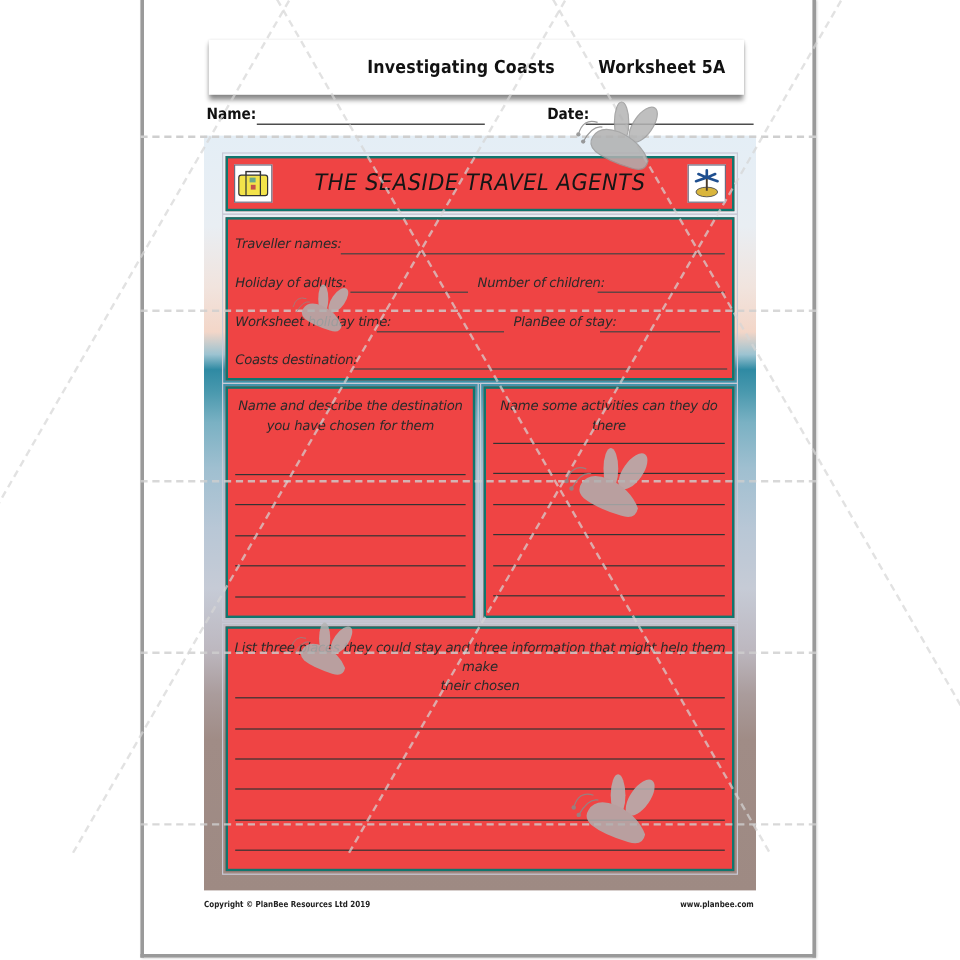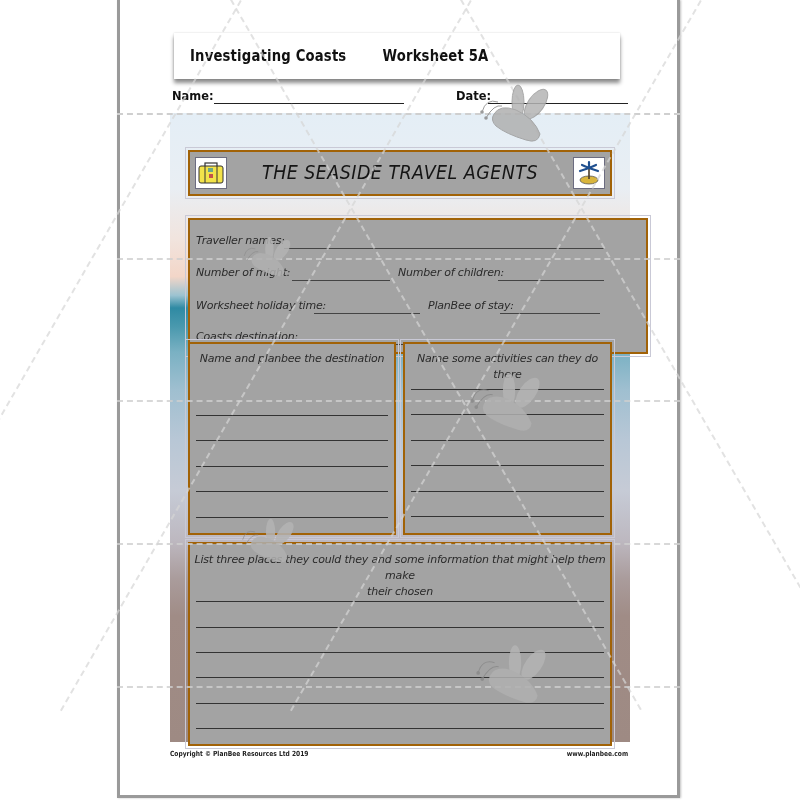--- a/index.html
+++ b/index.html
@@ -16,21 +16,21 @@
   }
   
   .wm { position: absolute; pointer-events: none; }
   .wm-h { height: 0; border-top: 2px dashed #cfcfcf; }
   .wm-d { width: 0; border-left: 2px dashed #d6d6d6; transform-origin: top left; }
 
   .title-bar {
     position: absolute; left: 174px; top: 33px; width: 446px; height: 46px;
     background: #fff;
     box-shadow: 0 4px 4px rgba(0,0,0,0.45), 0 0 2px rgba(0,0,0,0.15);
-    display: flex; align-items: center; justify-content: flex-start;
+    display: flex; align-items: center; justify-content: flex-end;
     padding: 0 16px; box-sizing: border-box;
   }
   .title-text {
     font-family: "DejaVu Sans", sans-serif; font-weight: bold; font-size: 15px; color: #111;
     letter-spacing: 0.2px; transform: scaleX(0.88); transform-origin: left center;
   }
   .title-text.right { transform-origin: right center; }
 
   .name-row {
     position: absolute; left: 170px; top: 86px; width: 460px; height: 22px;
@@ -41,41 +41,40 @@
 
   .photo {
     position: absolute; left: 170px; top: 113px; width: 460px; height: 629px;
     background: linear-gradient(to bottom,
       #e4eef6 0%, #e9eef3 12%, #f1e4de 20%, #f3d6c8 26%,
       #9cc3d1 29%, #2f8aa3 31%, #4a99ae 34%, #7ab1c3 38%, #9fbfd0 44%,
       #b8c7d6 52%, #c6cbd6 60%, #bdb8c0 68%, #aa9c9c 74%, #a08c86 80%, #9e8a83 100%);
   }
 
   .box {
-    position: absolute; background: #a3a3a3; border: 2px solid #a16207;
+    position: absolute; background: #ef4444; border: 2px solid #0f766e;
     outline: 1px solid #c9c9d6; outline-offset: 2px;
     box-sizing: border-box;
-    margin-top: 20px;
   }
   .hand {
     font-family: "DejaVu Sans", sans-serif; font-style: italic; color: #2a2a2a;
     font-size: 11px; letter-spacing: -0.2px;
   }
   .header-box { left: 188px; top: 130px; width: 424px; height: 46px; }
   .header-title {
     position: absolute; left: 0; right: 0; top: 9px; text-align: center;
     font-family: "DejaVu Sans", sans-serif; font-style: italic; font-size: 19px; color: #151515;
     letter-spacing: 0.5px; transform: scaleX(0.92);
   }
   .icon-frame {
     position: absolute; top: 5px; width: 32px; height: 32px; border: 1px solid #6c6c80; background: #fff;
     box-sizing: border-box;
   }
 
-  .details-box { left: 188px; top: 198px; width: 460px; height: 136px; }
+  .details-box { left: 188px; top: 181px; width: 424px; height: 136px; }
   .field { position: absolute; height: 16px; }
   .field .lbl { position: absolute; top: 0; white-space: nowrap; }
   .field .line { position: absolute; top: 14px; border-top: 1px solid #444; height: 0; }
 
   .panel-left { left: 188px; top: 322px; width: 208px; height: 193px; }
   .panel-right { left: 403px; top: 322px; width: 209px; height: 193px; }
   .panel-bottom { left: 188px; top: 522px; width: 424px; height: 204px; }
   .prompt { position: absolute; left: 4px; right: 4px; text-align: center; line-height: 16px; }
   .wline { position: absolute; left: 6px; right: 6px; height: 0; border-top: 1px solid #333; }
 
@@ -125,61 +124,62 @@
     </svg>
   </div>
 </div>
 
 <div class="box details-box">
   <div class="field hand" style="left:6px; top:14px; width:410px;">
     <span class="lbl">Traveller names:</span>
     <span class="line" style="left:88px; width:320px;"></span>
   </div>
   <div class="field hand" style="left:6px; top:46px; width:410px;">
-    <span class="lbl">Number of might:</span>
+    <span class="lbl">Holiday of adults:</span>
     <span class="line" style="left:96px; width:98px;"></span>
     <span class="lbl" style="left:202px;">Number of children:</span>
     <span class="line" style="left:302px; width:106px;"></span>
   </div>
   <div class="field hand" style="left:6px; top:79px; width:410px;">
     <span class="lbl">Worksheet holiday time:</span>
     <span class="line" style="left:118px; width:106px;"></span>
     <span class="lbl" style="left:232px;">PlanBee of stay:</span>
     <span class="line" style="left:304px; width:100px;"></span>
   </div>
   <div class="field hand" style="left:6px; top:110px; width:410px;">
     <span class="lbl">Coasts destination:</span>
     <span class="line" style="left:98px; width:312px;"></span>
   </div>
 </div>
 
 <div class="box panel-left">
   <div class="prompt hand" style="top:7px;">
-    <div>Name and planbee the destination</div>
+    <div>Name and describe the destination</div>
+    <div>you have chosen for them</div>
   </div>
   <div class="wline" style="top:71px;"></div>
   <div class="wline" style="top:96px;"></div>
   <div class="wline" style="top:122px;"></div>
   <div class="wline" style="top:147px;"></div>
   <div class="wline" style="top:173px;"></div>
 </div>
 
 <div class="box panel-right">
   <div class="prompt hand" style="top:7px;">Name some activities can they do there</div>
   <div class="wline" style="top:45px;"></div>
   <div class="wline" style="top:70px;"></div>
   <div class="wline" style="top:96px;"></div>
   <div class="wline" style="top:121px;"></div>
   <div class="wline" style="top:147px;"></div>
   <div class="wline" style="top:172px;"></div>
 </div>
 
 <div class="box panel-bottom">
   <div class="prompt hand" style="top:8px;">
-    <div>List three places they could they and some information that might help them make</div>
+    <div>List three places they could stay and three information that might help them make</div>
     <div>their chosen</div>
   </div>
   <div class="wline" style="top:57px;"></div>
   <div class="wline" style="top:83px;"></div>
   <div class="wline" style="top:108px;"></div>
   <div class="wline" style="top:133px;"></div>
   <div class="wline" style="top:159px;"></div>
   <div class="wline" style="top:184px;"></div>
 </div>
 

